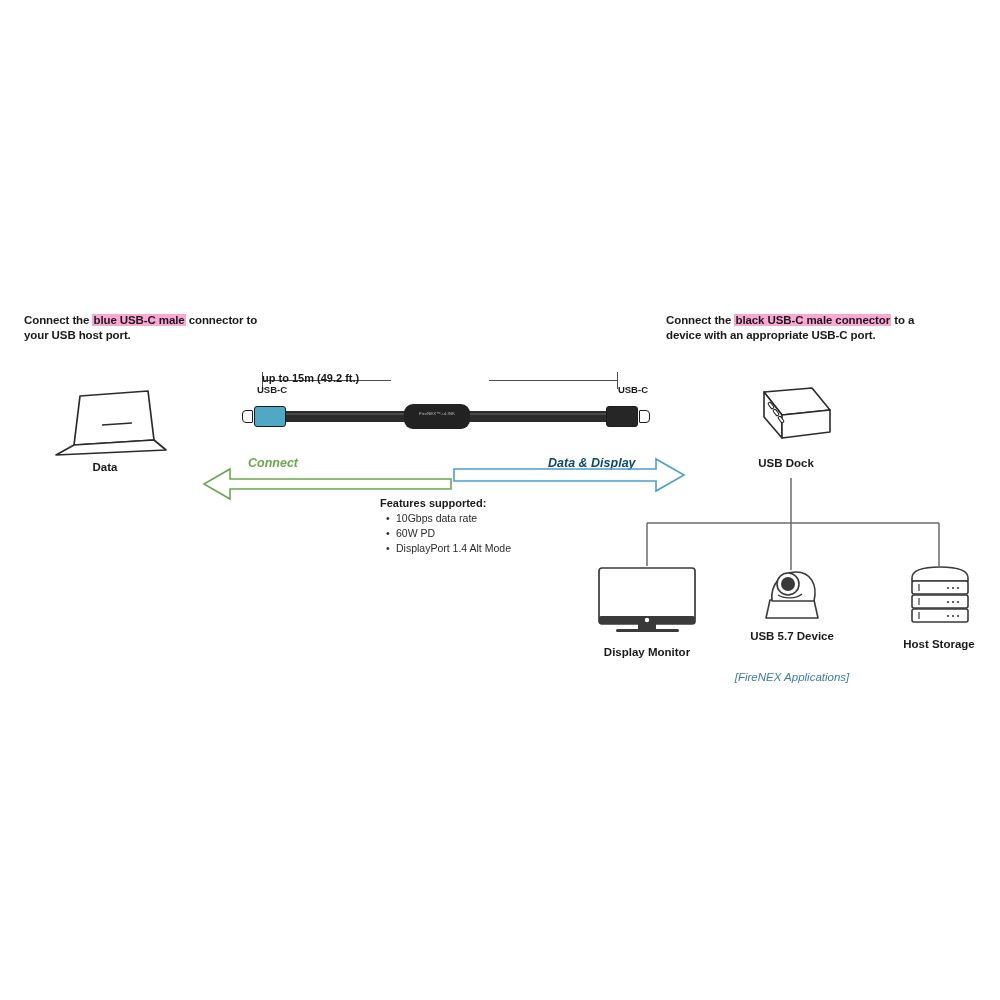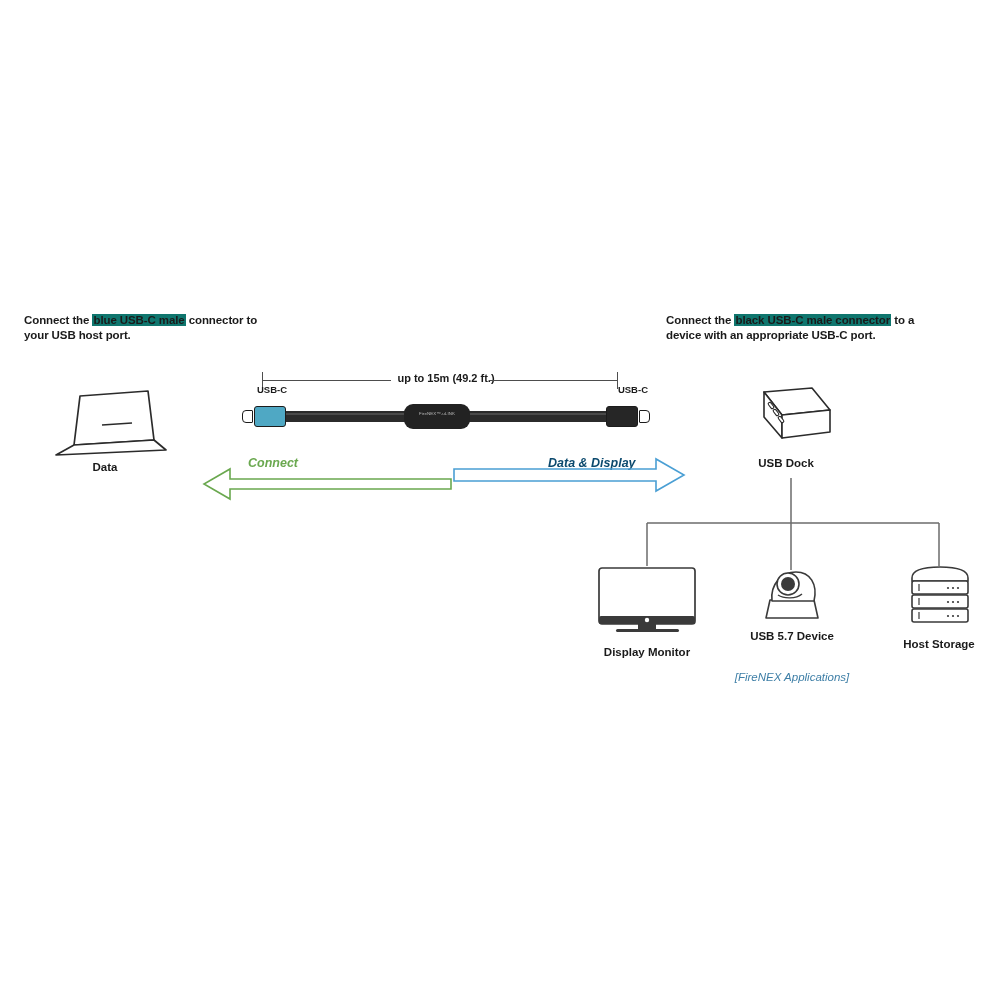--- a/index.html
+++ b/index.html
@@ -19,21 +19,21 @@
   
   .callout {
     position: absolute;
     font-size: 11.5px;
     font-weight: bold;
     color: #1a1a1a;
     line-height: 1.33;
     letter-spacing: -0.1px;
   }
   .callout .hl {
-    background: #0f766e;
+    background: #f9a8d4;
     padding: 0 1px;
     box-decoration-break: clone;
     -webkit-box-decoration-break: clone;
   }
   #callout-left  { left: 24px;  top: 313px; width: 240px; }
   #callout-right { left: 666px; top: 313px; width: 270px; }
 
   
   #dim { position: absolute; left: 262px; top: 372px; width: 356px; height: 20px; }
   #dim .tickL, #dim .tickR {
@@ -41,21 +41,21 @@
   }
   #dim .tickL { left: 0; }
   #dim .tickR { right: 0; }
   #dim .lineL, #dim .lineR {
     position: absolute; top: 8px; height: 1px; background: #4d4d4d;
   }
   #dim .lineL { left: 1px;  width: 128px; }
   #dim .lineR { right: 1px; width: 128px; }
   #dim .dimlabel {
     position: absolute; left: 0; right: 0; top: 0px;
-    text-align: center; font-size: 11px; font-weight: bold; color: #1a1a1a; padding-left: 12px;
+    font-size: 11px; font-weight: bold; color: #1a1a1a;
   }
 
   
   #cable { position: absolute; left: 236px; top: 398px; width: 420px; height: 38px; }
   .cable-body {
     position: absolute; left: 38px; top: 13px; width: 348px; height: 11px;
     background: #2b2b2b; border-radius: 2px;
   }
   .cable-body::after {
     content: ""; position: absolute; left: 0; right: 0; top: 2px; height: 2px;
@@ -182,20 +182,28 @@
       <g>
         <path d="M 255 23 L 34 23 L 34 13 L 8 28 L 34 43 L 34 33 L 255 33 Z" fill="none" stroke="#6aa84f" stroke-width="1.6" stroke-linejoin="miter"></path>
       </g>
 
       <g>
         <path d="M 258 13 L 460 13 L 460 3 L 488 19 L 460 35 L 460 25 L 258 25 Z" fill="none" stroke="#4a9fd4" stroke-width="1.6" stroke-linejoin="miter"></path>
       </g>
     </svg>
   </div>
 
+  <div id="features">
+    <div class="ftitle">Features supported:</div>
+    <ul>
+      <li>10Gbps data rate</li>
+      <li>60W PD</li>
+      <li>DisplayPort 1.4 Alt Mode</li>
+    </ul>
+  </div>
 
   <div class="art" id="art-laptop">
     <svg width="130" height="70" viewBox="0 0 130 70">
       <path d="M 36 8 L 104 3 L 110 52 L 30 57 Z" fill="#ffffff" stroke="#2b2b2b" stroke-width="1.7" stroke-linejoin="round"></path>
       <path d="M 30 57 L 110 52 L 122 62 L 12 67 Z" fill="#ffffff" stroke="#2b2b2b" stroke-width="1.7" stroke-linejoin="round"></path>
       <line x1="58" y1="37" x2="88" y2="35" stroke="#2b2b2b" stroke-width="1.7"></line>
     </svg>
   </div>
   <div class="dev-label" id="lbl-host">Data</div>
 

